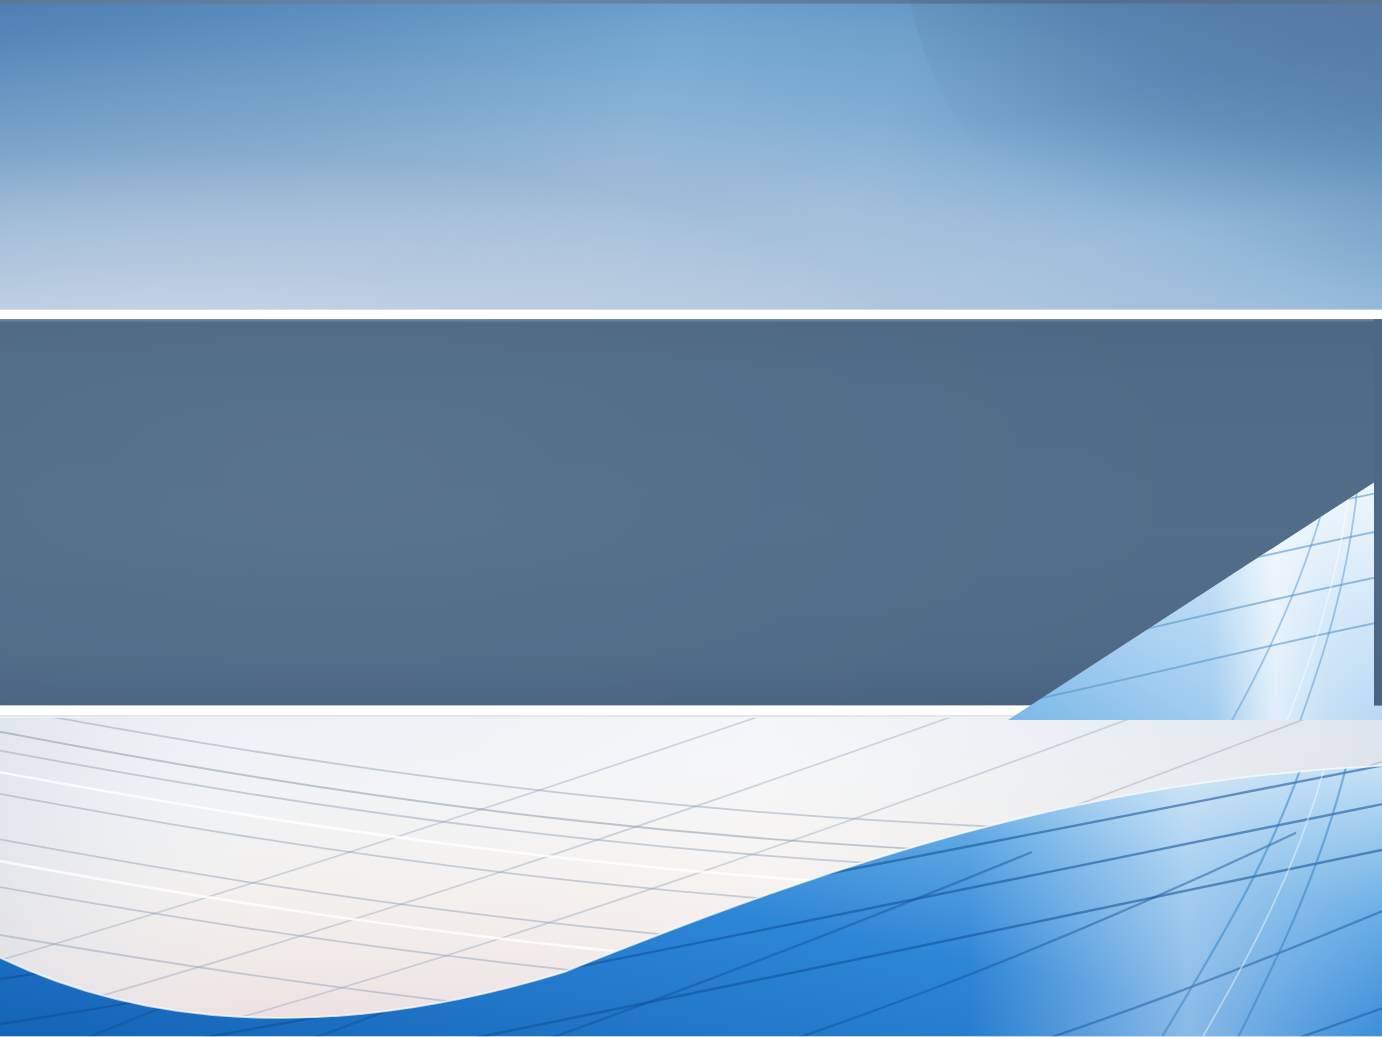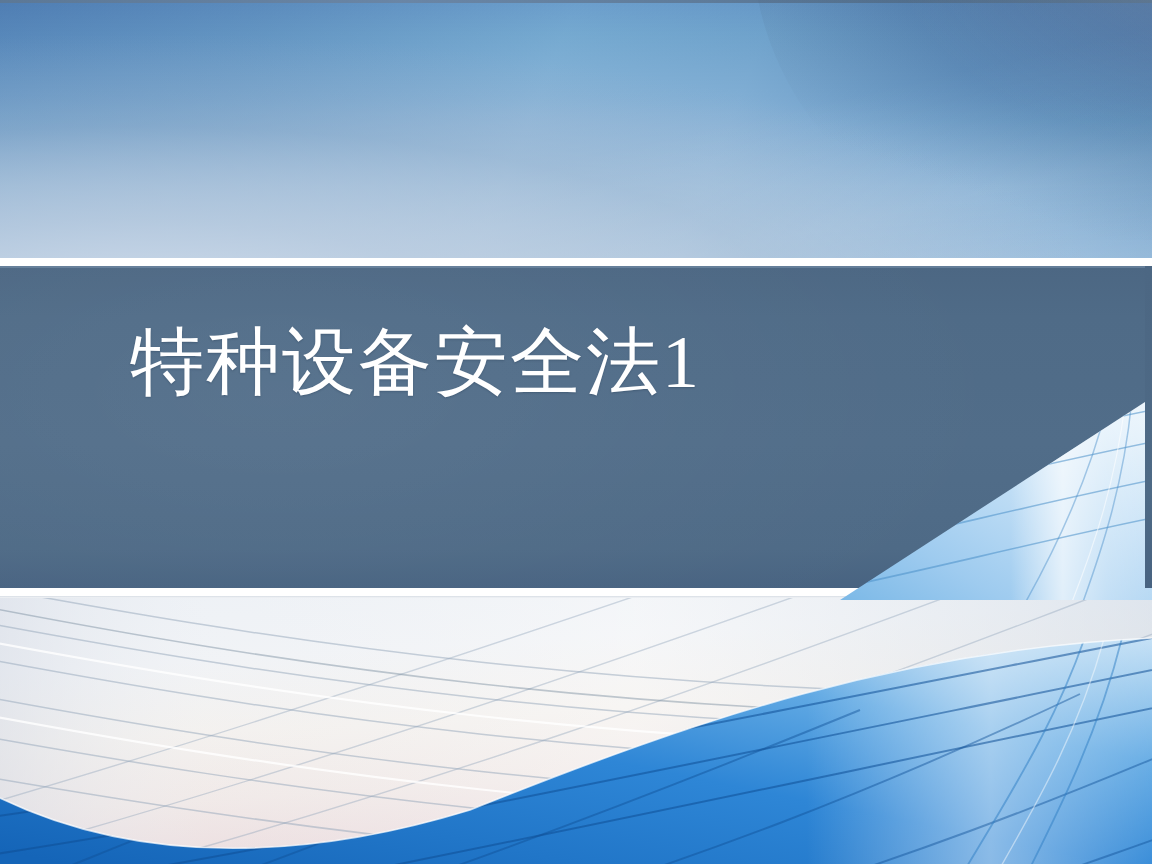--- a/index.html
+++ b/index.html
@@ -230,23 +230,20 @@
     <div class="top-swoosh2"></div>
   </div>
 
   <div class="divider-top"></div>
 
   <div class="title-band">
     <div class="title-band-topline"></div>
     <div class="title-band-sheen"></div>
   </div>
 
-  <div class="title-wrap">
-    <span class="title-text">特种设备安全法1</span>
-  </div>
 
   <div class="right-sliver"></div>
 
   <div class="artwork-right">
     <svg width="372" height="220" viewBox="0 0 372 220" xmlns="http://www.w3.org/2000/svg">
       <defs>
         <linearGradient id="wingGrad" x1="0" y1="1" x2="1" y2="0">
           <stop offset="0%" stop-color="#6fb2e4"></stop>
           <stop offset="30%" stop-color="#9ecbef"></stop>
           <stop offset="60%" stop-color="#c4e0f6"></stop>

